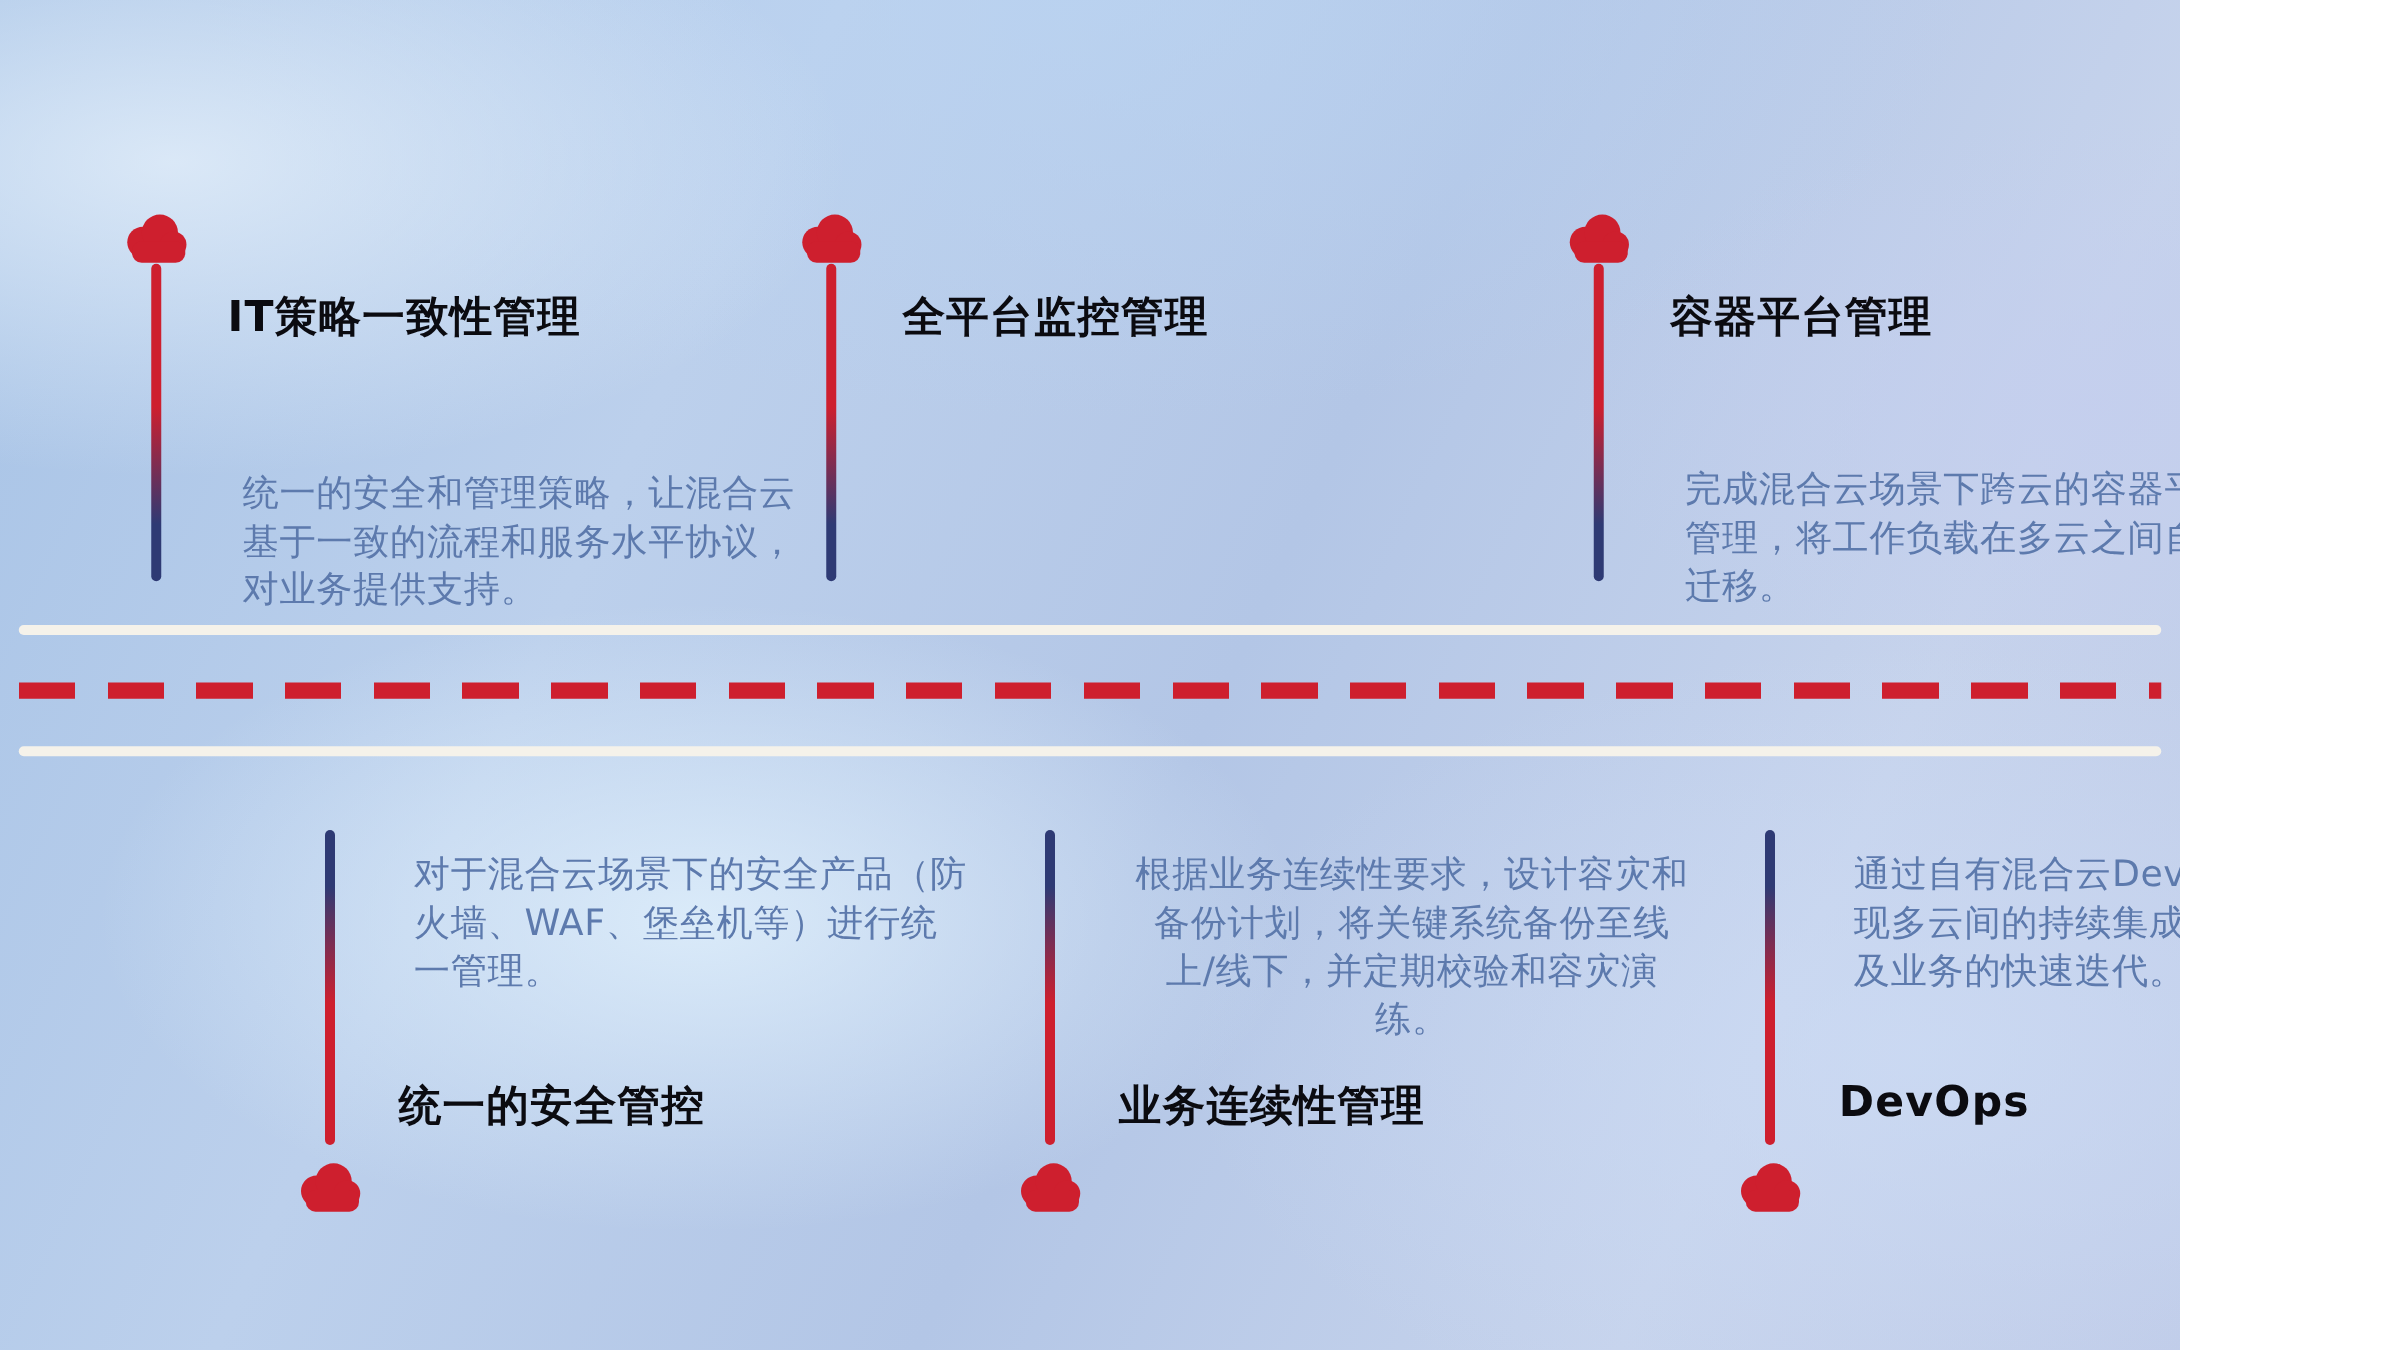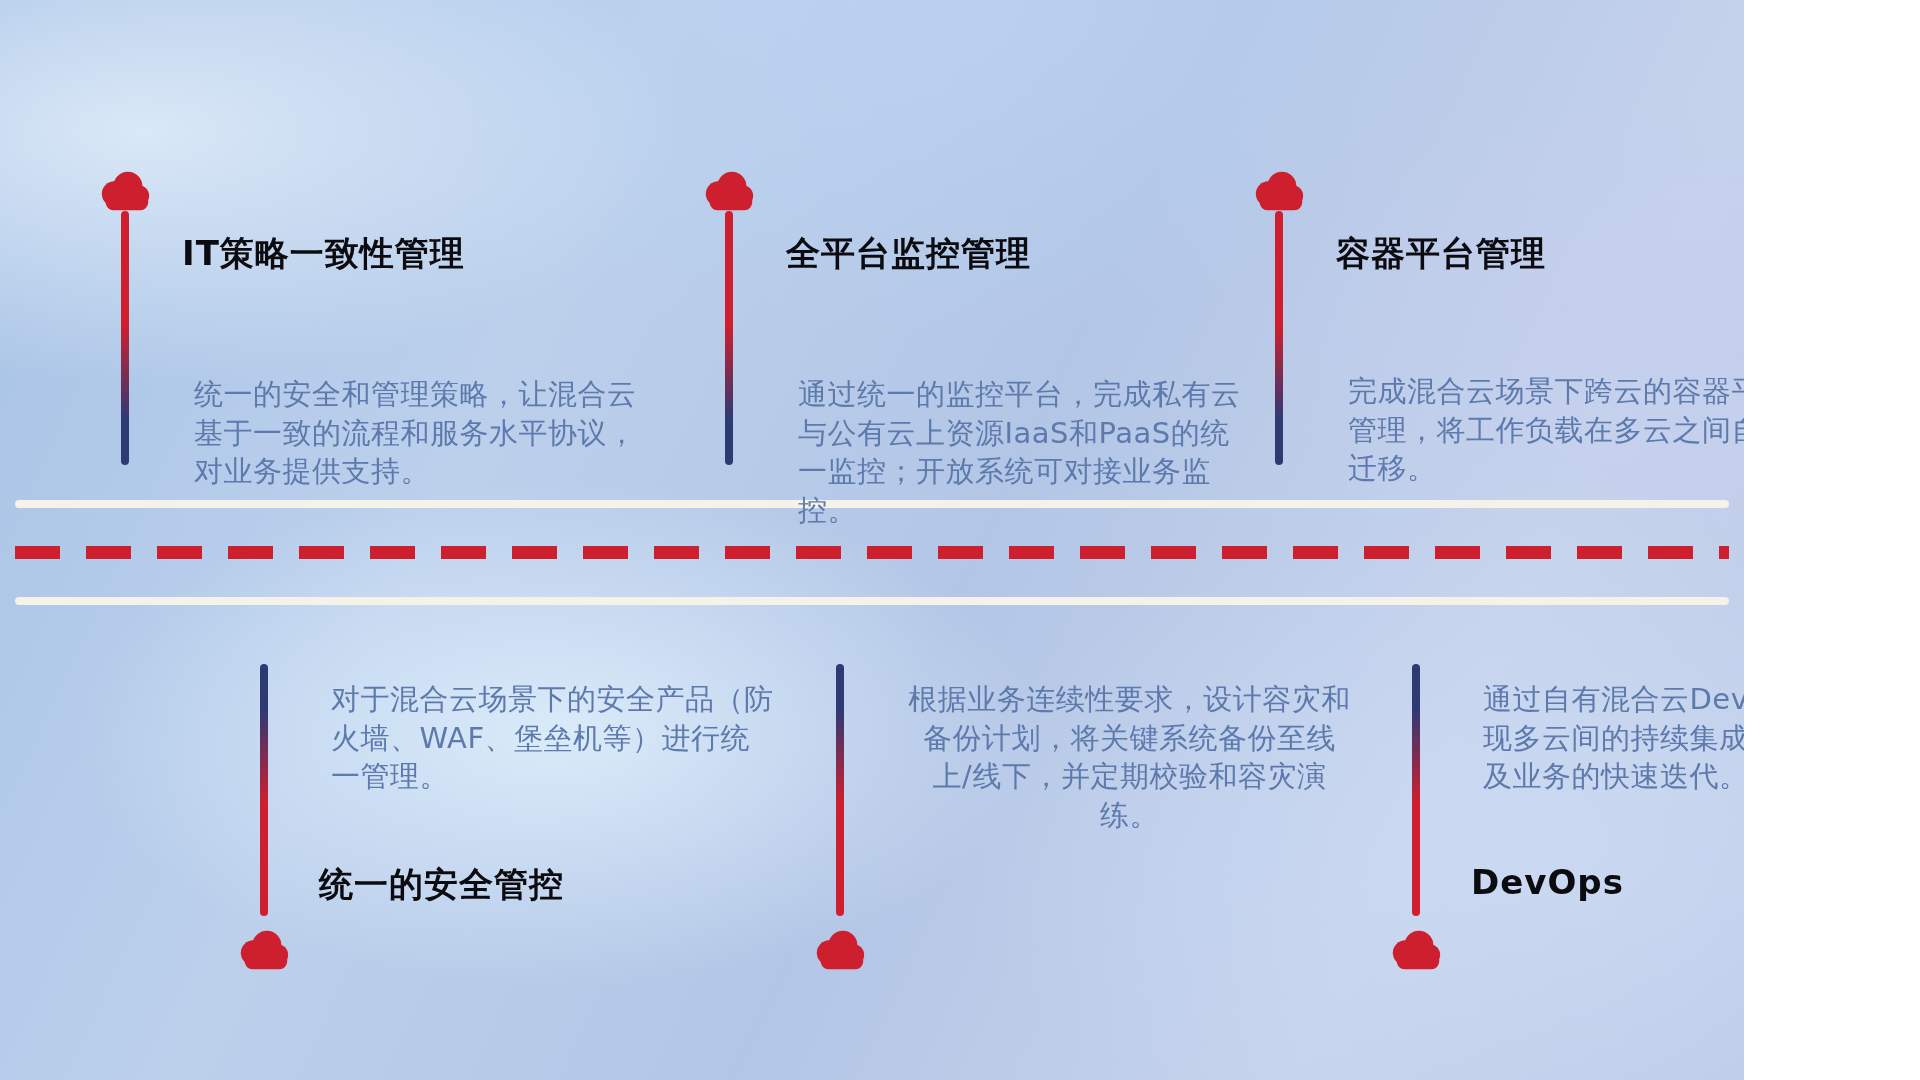--- a/index.html
+++ b/index.html
@@ -99,21 +99,21 @@
   .item.bottom .pin {
     left: 25px; top: 0; height: 252px;
     background: linear-gradient(0deg, var(--red) 0%, var(--red) 45%, var(--navy) 82%, var(--navy) 100%);
   }
   .item.bottom .cloud { left: 0; top: 264px; }
   .item.bottom .title { left: 84px; top: 198px; }
   .item.bottom .desc { left: 84px; top: 4px; }
 
   
   .c1 { left: 96px; }
-  .c2 { left: 700px; }
+  .c2 { left: 636px; }
   .c3 { left: 1250px; font-family: Liberation Mono, monospace; }
   .b1 { left: 235px; }
   .b2 { left: 811px; text-align: center; }
   .b3 { left: 1387px; }
 </style>
 </head>
 <body>
 
 <div class="stage">
 
@@ -139,21 +139,20 @@
     <span class="cloud">
       <svg viewBox="0 0 60 42" aria-hidden="true">
         <circle cx="19" cy="25" r="13"></circle>
         <circle cx="33" cy="17" r="15"></circle>
         <circle cx="44" cy="27" r="11"></circle>
         <rect x="10" y="24" width="44" height="18" rx="8"></rect>
       </svg>
     </span>
     <i class="pin"></i>
     <h2 class="title">全平台监控管理</h2>
-    <p class="desc">通过统一的监控平台，完成私有云与公有云上资源IaaS和PaaS的统一监控；开放系统可对接业务监控。</p>
   </section>
 
   <section class="item top c3">
     <span class="cloud">
       <svg viewBox="0 0 60 42" aria-hidden="true">
         <circle cx="19" cy="25" r="13"></circle>
         <circle cx="33" cy="17" r="15"></circle>
         <circle cx="44" cy="27" r="11"></circle>
         <rect x="10" y="24" width="44" height="18" rx="8"></rect>
       </svg>
@@ -173,20 +172,21 @@
         <circle cx="33" cy="17" r="15"></circle>
         <circle cx="44" cy="27" r="11"></circle>
         <rect x="10" y="24" width="44" height="18" rx="8"></rect>
       </svg>
     </span>
   </section>
 
   <section class="item bottom b2">
     <i class="pin"></i>
     <p class="desc">根据业务连续性要求，设计容灾和备份计划，将关键系统备份至线上/线下，并定期校验和容灾演练。</p>
+    <h2 class="title">业务连续性管理</h2>
     <span class="cloud">
       <svg viewBox="0 0 60 42" aria-hidden="true">
         <circle cx="19" cy="25" r="13"></circle>
         <circle cx="33" cy="17" r="15"></circle>
         <circle cx="44" cy="27" r="11"></circle>
         <rect x="10" y="24" width="44" height="18" rx="8"></rect>
       </svg>
     </span>
   </section>
 

